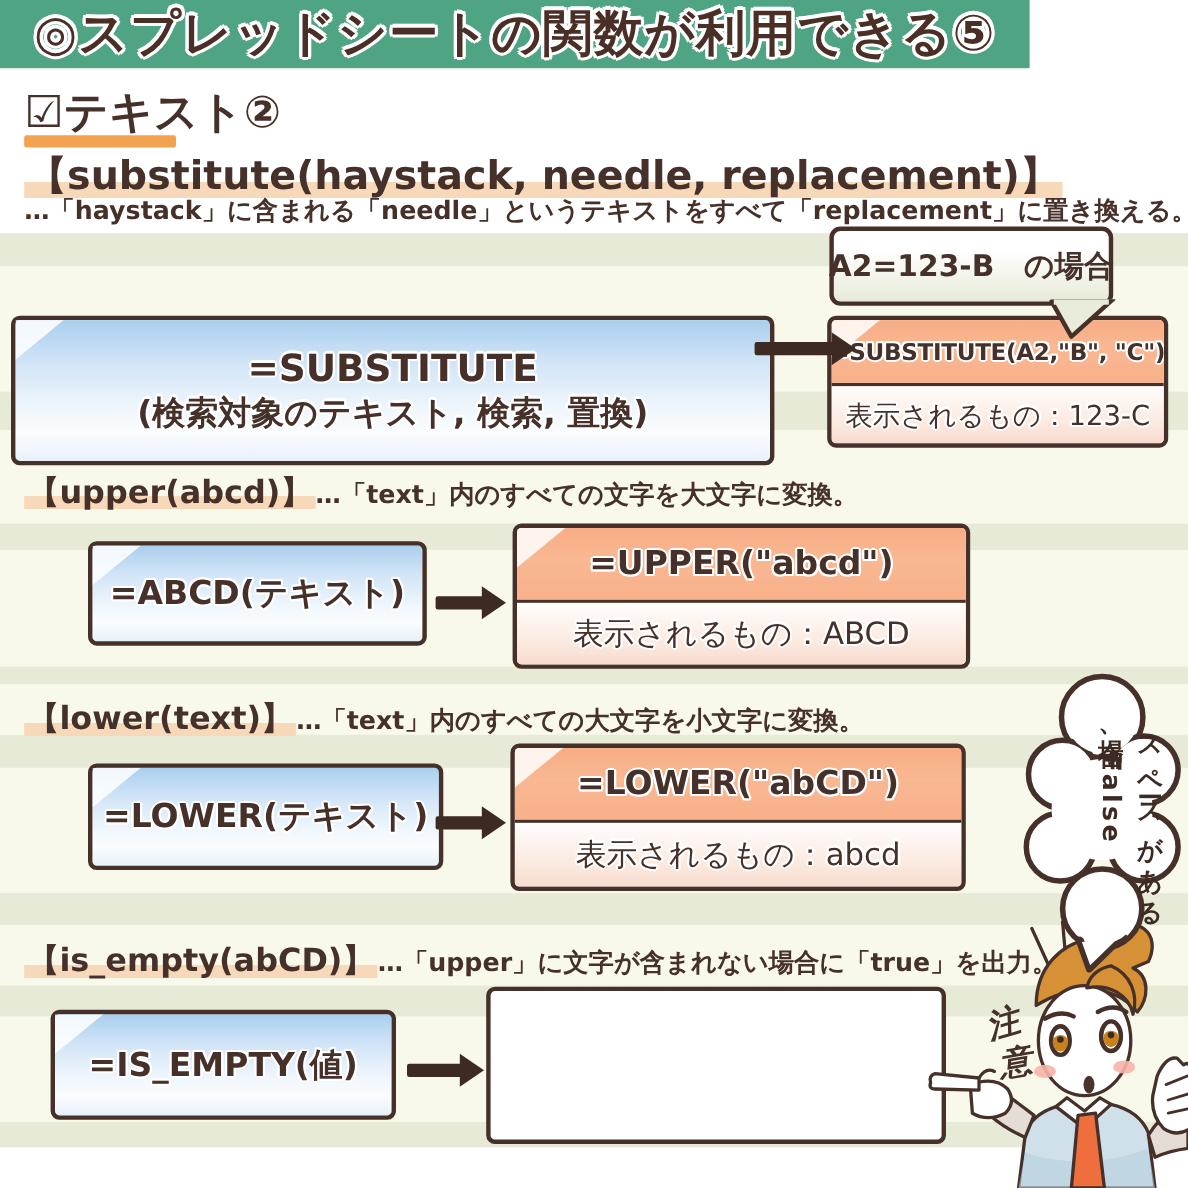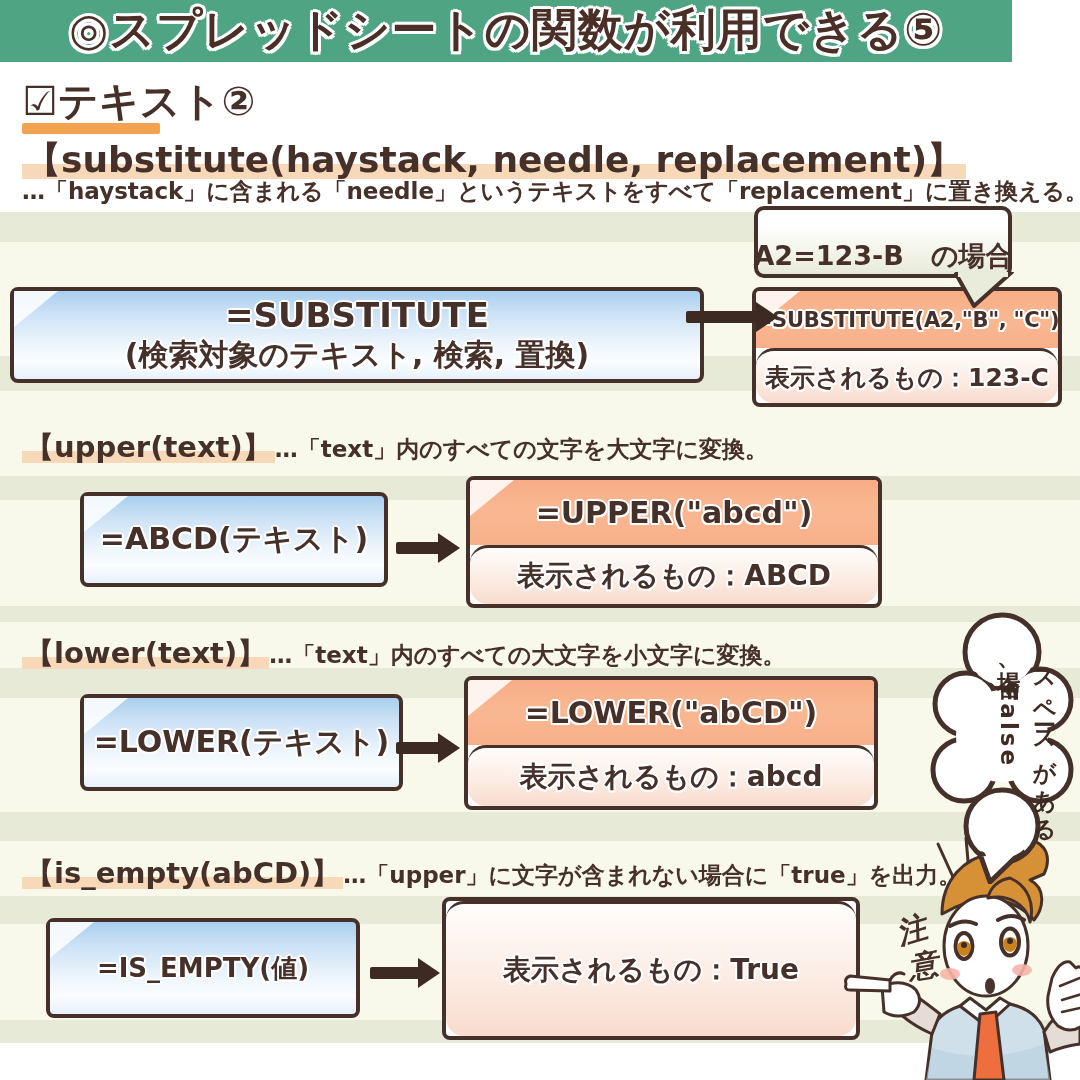--- a/index.html
+++ b/index.html
@@ -5,21 +5,21 @@
   html,body{margin:0;padding:0;}
   body{width:1080px;height:1080px;position:relative;overflow:hidden;background:#ffffff;
        font-family:"DejaVu Sans",sans-serif;color:#46302a;}
   .abs{position:absolute;}
   
   .ol{text-shadow:2px 0 0 #fff,-2px 0 0 #fff,0 2px 0 #fff,0 -2px 0 #fff,
       1.5px 1.5px 0 #fff,-1.5px 1.5px 0 #fff,1.5px -1.5px 0 #fff,-1.5px -1.5px 0 #fff;}
   .ol3{text-shadow:3px 0 0 #fff,-3px 0 0 #fff,0 3px 0 #fff,0 -3px 0 #fff,
       2.5px 2.5px 0 #fff,-2.5px 2.5px 0 #fff,2.5px -2.5px 0 #fff,-2.5px -2.5px 0 #fff,
       1px 1px 0 #fff,-1px 1px 0 #fff,1px -1px 0 #fff,-1px -1px 0 #fff;}
-  #header{left:0;top:0;width:1012px;height:62px;background:#4fa583;text-align:center;}
+  #header{left:0;top:0;width:936px;height:62px;background:#4fa583;text-align:center;}
   #header .t{font-size:45px;font-weight:bold;line-height:60px;color:#4a2f26;letter-spacing:1px;}
   #content-bg{left:0;top:212px;width:1080px;height:831px;background:#f8f9eb;}
   .stripe{left:0;width:1080px;background:#e6ead6;}
   #subheader{left:22px;top:74px;font-size:40px;font-weight:bold;white-space:nowrap;}
   #subheader-underline{left:22px;top:123px;width:138px;height:11px;background:#f3a24f;border-radius:2px;}
   .shead{font-weight:bold;white-space:nowrap;z-index:3;}
   .sig{background:linear-gradient(to bottom,transparent 62%,#f7d9b9 62%,#f7d9b9 97%,transparent 97%);padding:0 3px;}
   .sig0{font-size:36px;}
   .sigN{font-size:29px;}
   .desc{font-size:23px;}
@@ -29,28 +29,28 @@
     display:flex;flex-direction:column;justify-content:center;align-items:center;text-align:center;
     font-weight:bold;box-sizing:border-box;}
   .fold::before{content:"";position:absolute;top:0;left:0;width:44px;height:36px;
     background:rgba(255,255,255,.85);clip-path:polygon(0 0,100% 0,0 100%);}
   .obox{border:4px solid #46302a;border-radius:8px;z-index:2;display:flex;flex-direction:column;
     box-sizing:border-box;overflow:hidden;background:#fff;}
   .oformula{position:relative;background:linear-gradient(180deg,#f7ad85 0%,#f9b892 45%,#f7b08a 100%);
     display:flex;align-items:center;justify-content:center;font-weight:bold;}
   .oresult{flex:1;border-top:3px solid #46302a;
     background:linear-gradient(180deg,#fffdfc 0%,#fbe9df 65%,#f8dbce 100%);
-    display:flex;align-items:center;justify-content:center;font-weight:bold;border-radius:18px;}
+    display:flex;align-items:center;justify-content:center;font-weight:normal;}
   .arrow{height:30px;z-index:5;}
   .arrow .shaft{position:absolute;left:0;right:18px;top:9px;height:12px;background:#3c2a23;border-radius:2px;}
   .arrow .head{position:absolute;right:0;top:0;width:0;height:0;
     border-top:15px solid transparent;border-bottom:15px solid transparent;border-left:22px solid #3c2a23;}
   #note-bubble{left:754px;top:206px;width:258px;height:72px;border:4px solid #46302a;border-radius:10px;
     background:linear-gradient(180deg,#ffffff 25%,#eef0e2 80%,#e7ead9 100%);z-index:4;
-    display:flex;align-items:flex-end;justify-content:center;font-size:27px;font-weight:bold;box-sizing:border-box;}
+    display:flex;align-items:center;justify-content:center;font-size:27px;font-weight:bold;box-sizing:border-box;}
   #note-tail{left:948px;top:272px;width:72px;height:38px;z-index:5;}
   #cloud-text{left:946px;top:648px;width:116px;height:190px;z-index:6;
     writing-mode:vertical-rl;text-orientation:mixed;white-space:pre-line;
     font-size:23px;font-weight:bold;letter-spacing:3px;line-height:1.55;color:#3c2a23;
     display:flex;justify-content:center;}
   .nowrap{white-space:nowrap;}
 </style>
 </head>
 <body>
 
@@ -77,39 +77,39 @@
 <div class="abs shead desc" style="left:22px;top:176px">…「haystack」に含まれる「needle」というテキストをすべて「replacement」に置き換える。</div>
 
 <div class="abs" id="note-bubble">
   <span class="nowrap">A2=123-B　の場合</span>
 </div>
 <svg class="abs" id="note-tail" viewBox="0 0 72 38">
   <polygon points="8,2 64,0 26,34" fill="#e9ecdb" stroke="#46302a" stroke-width="4" stroke-linejoin="round"></polygon>
   <rect x="10" y="0" width="50" height="5" fill="#e9ecdb"></rect>
 </svg>
 
-<div class="abs bluebox fold" style="left:10px;top:287px;width:694px;height:96px">
+<div class="abs bluebox fold" style="left:10px;top:287px;width:694px;height:136px">
   <div class="ol nowrap" style="font-size:34px">=SUBSTITUTE</div>
   <div class="ol nowrap" style="font-size:30px">(検索対象のテキスト, 検索, 置換)</div>
 </div>
 <div class="abs arrow" style="left:686px;top:302px;width:92px">
   <div class="shaft"></div>
     <div class="head"></div>
 </div>
 <div class="abs obox" style="left:752px;top:287px;width:310px;height:120px">
   <div class="oformula fold" style="flex:0 0 57px">
     <span class="ol nowrap" style="font-size:21px;letter-spacing:-0.3px">=SUBSTITUTE(A2,"B", "C")</span>
   </div>
   <div class="oresult">
     <span class="ol nowrap" style="font-size:25px">表示されるもの：123-C</span>
   </div>
 </div>
 
 <div class="abs shead" style="left:22px;top:428px">
-  <span class="sig sigN">【upper(text)】</span><span class="desc">…「text」内のすべての文字を大文字に変換。</span>
+  <span class="sig sigN">【upper(abcd)】</span><span class="desc">…「text」内のすべての文字を大文字に変換。</span>
 </div>
 <div class="abs bluebox fold" style="left:80px;top:492px;width:308px;height:95px">
   <div class="ol nowrap" style="font-size:30px">=ABCD(テキスト)</div>
 </div>
 <div class="abs arrow" style="left:396px;top:533px;width:64px">
   <div class="shaft"></div>
     <div class="head"></div>
 </div>
 <div class="abs obox" style="left:466px;top:476px;width:416px;height:132px">
   <div class="oformula fold" style="flex:0 0 65px">
@@ -136,30 +136,27 @@
   </div>
   <div class="oresult">
     <span class="ol nowrap" style="font-size:28px">表示されるもの：abcd</span>
   </div>
 </div>
 
 <div class="abs shead" style="left:22px;top:854px">
   <span class="sig sigN">【is_empty(abCD)】</span><span class="desc">…「upper」に文字が含まれない場合に「true」を出力。</span>
 </div>
 <div class="abs bluebox fold" style="left:46px;top:918px;width:314px;height:100px">
-  <div class="ol nowrap" style="font-size:26px">=IS_EMPTY(値)</div>
+  <div class="ol nowrap" style="font-size:30px">=IS_EMPTY(値)</div>
 </div>
 <div class="abs arrow" style="left:370px;top:958px;width:70px">
   <div class="shaft"></div>
     <div class="head"></div>
 </div>
 <div class="abs obox" style="left:442px;top:897px;width:418px;height:143px">
-  <div class="oresult">
-    <span class="ol nowrap" style="font-size:28px">表示されるもの：True</span>
-  </div>
 </div>
 
 <svg class="abs" style="left:924px;top:608px;width:156px;height:276px;z-index:5" viewBox="0 0 156 276">
   <g stroke="#46302a" stroke-width="5" fill="#ffffff">
     <circle cx="78" cy="44" r="37"></circle>
     <circle cx="42" cy="96" r="31"></circle>
     <circle cx="116" cy="92" r="31"></circle>
     <circle cx="40" cy="162" r="31"></circle>
     <circle cx="116" cy="162" r="31"></circle>
     <circle cx="78" cy="218" r="36"></circle>

